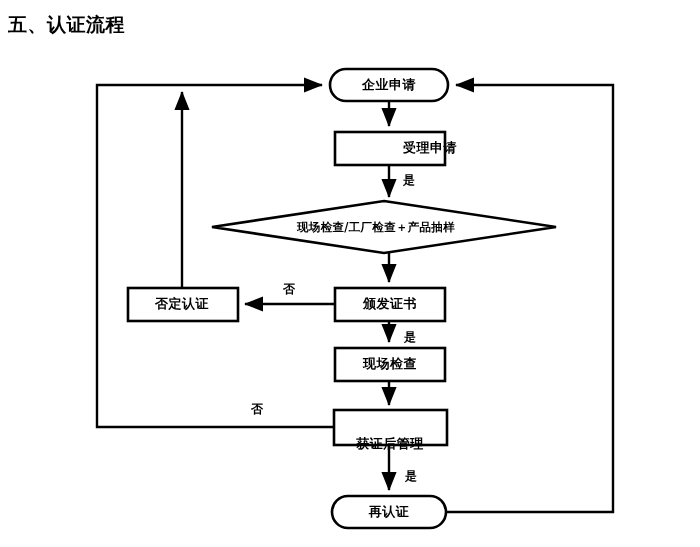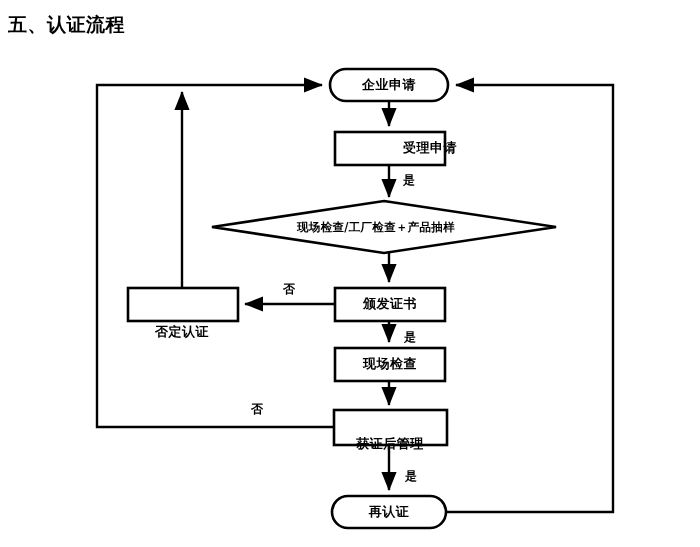--- a/index.html
+++ b/index.html
@@ -131,21 +131,21 @@
 
   <rect class="shape" x="334" y="410" width="113" height="35"></rect>
 
   <rect class="shape" x="332" y="496" width="114" height="32" rx="16" ry="16"></rect>
 </svg>
 
 <div class="node-label" style="left:389px; top:85px;">企业申请</div>
 <div class="node-label" style="left:390px; top:148px;margin-left:40px;">受理申请</div>
 <div class="node-label small" style="left:376px; top:227px;">现场检查/工厂检查＋产品抽样</div>
 <div class="node-label" style="left:390px; top:304px;">颁发证书</div>
-<div class="node-label" style="left:182px; top:304px;margin-top:28px;">否定认证</div>
+<div class="node-label" style="left:182px; top:304px;">否定认证</div>
 <div class="node-label" style="left:390px; top:364px;">现场检查</div>
 <div class="node-label" style="left:390px; top:427px;margin-top:17px;">获证后管理</div>
 <div class="node-label" style="left:389px; top:512px;">再认证</div>
 
 <div class="edge-label" style="left:409px; top:180px;">是</div>
 <div class="edge-label" style="left:289px; top:289px;">否</div>
 <div class="edge-label" style="left:410px; top:337px;">是</div>
 <div class="edge-label" style="left:257px; top:409px;">否</div>
 <div class="edge-label" style="left:411px; top:476px;">是</div>
 

